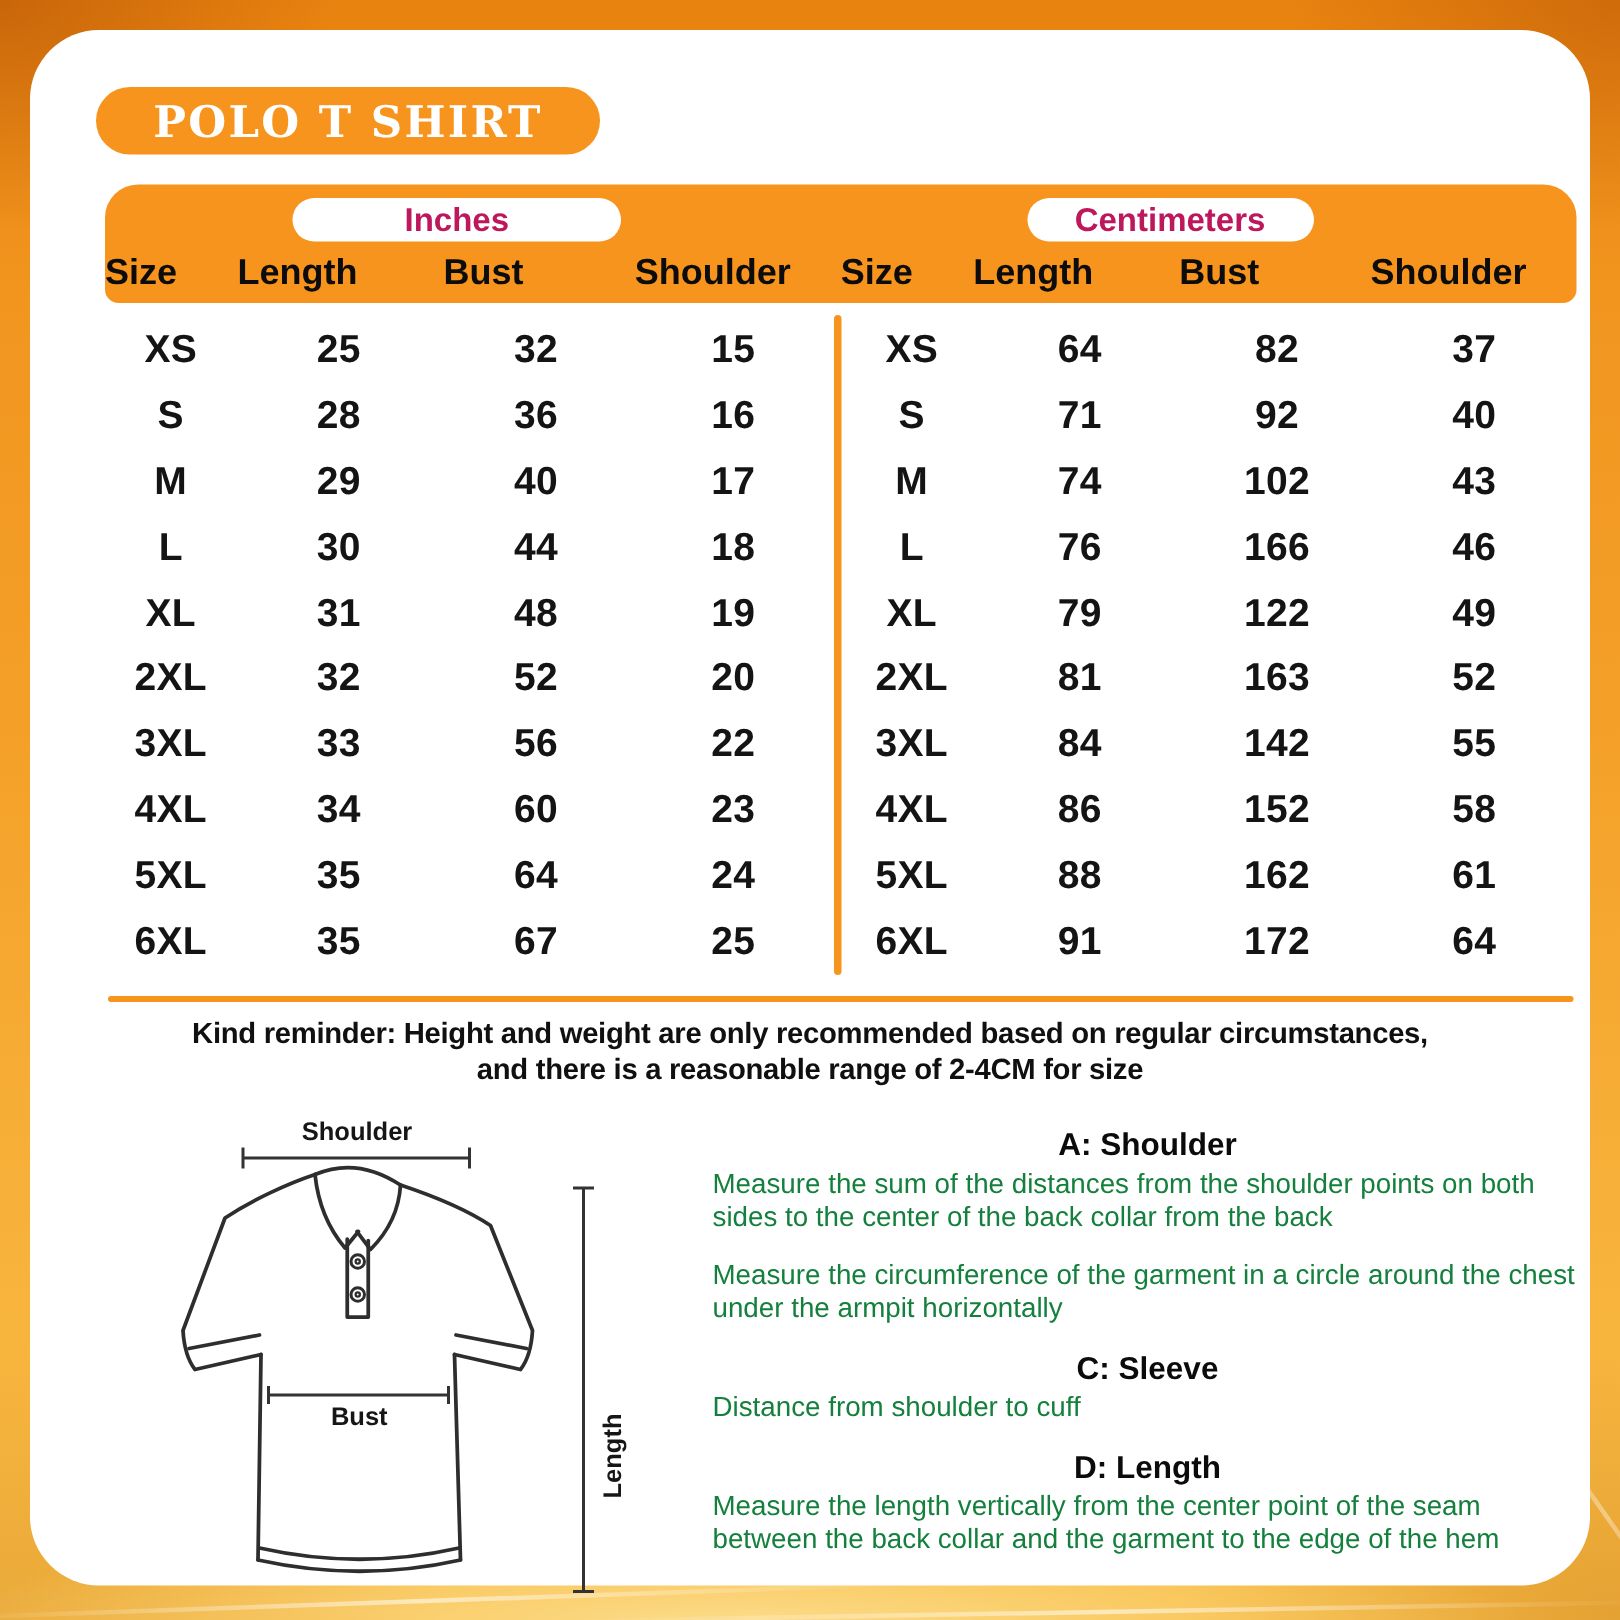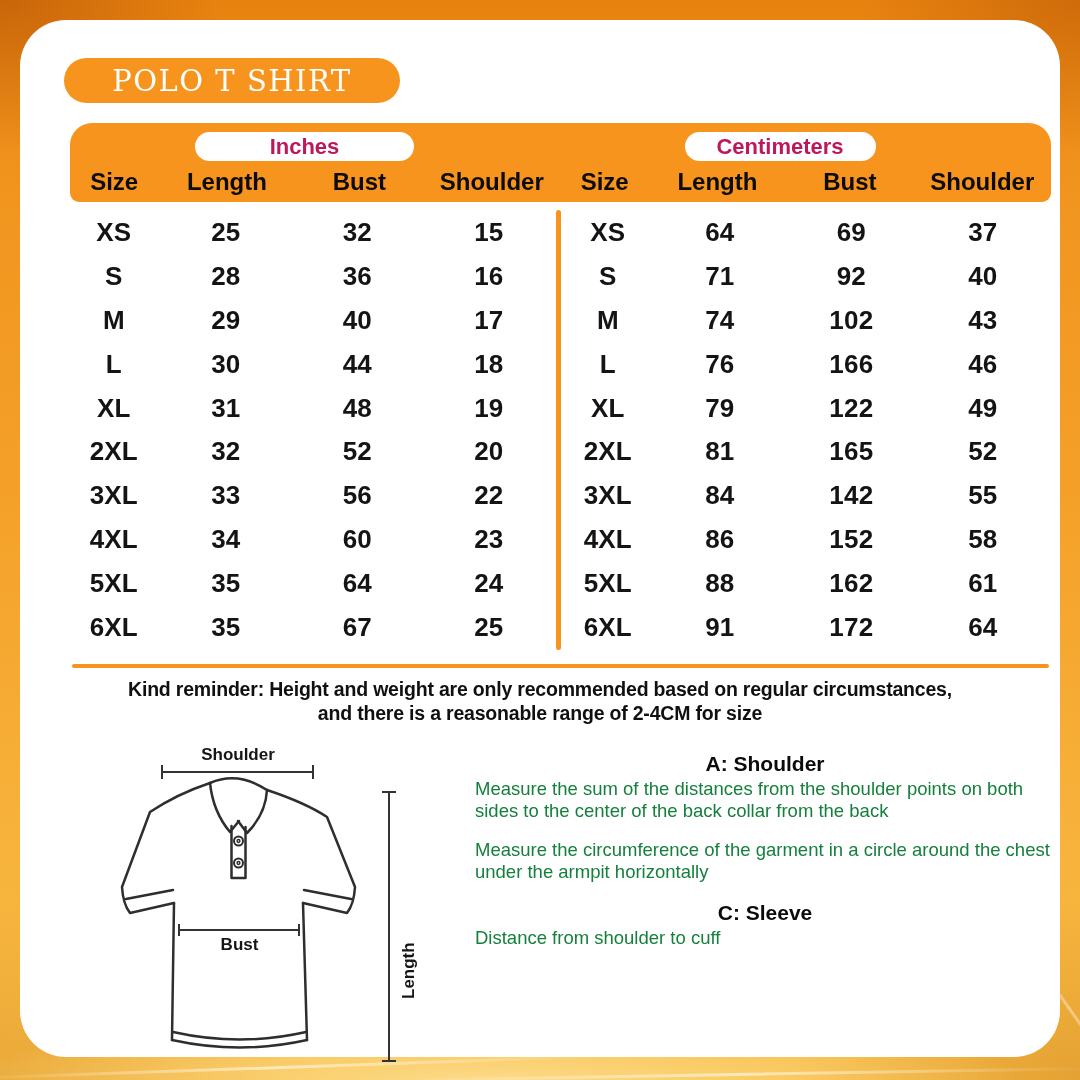--- a/index.html
+++ b/index.html
@@ -34,21 +34,21 @@
     background:#ffffff;border-radius:46px;
   }
 
   
   .title-pill{
     position:absolute;left:44px;top:38px;width:336px;height:45px;
     background:var(--accent);border-radius:23px;
     display:flex;align-items:center;justify-content:center;
   }
   .title-pill span{
-    font-family:"DejaVu Serif", serif;font-weight:normal;font-size:29px;
+    font-family:"DejaVu Serif", serif;font-weight:bold;font-size:29px;
     color:#ffffff;letter-spacing:1.5px;
   }
 
   
   .header-band{
     position:absolute;left:50px;top:103px;width:981px;height:79px;
     background:var(--accent);border-radius:22px 22px 9px 9px;
     display:flex;
   }
   .band-half{position:relative;flex:1 1 0;}
@@ -57,21 +57,21 @@
     display:flex;align-items:center;justify-content:center;
     font-weight:bold;font-size:22px;color:#be185d;
   }
   .band-half.inches .unit-pill{left:125px;width:219px;}
   .band-half.cm     .unit-pill{left:124px;width:191px;}
   .col-headers{
     position:absolute;left:0;right:0;bottom:6px;
     display:grid;grid-template-columns:18% 28% 26% 28%;
   }
   .col-headers span{
-    text-align:center;font-weight:bold;font-size:24px;color:#0c0c0c;
+    font-weight:bold;font-size:24px;color:#0c0c0c;
   }
 
   
   .tbody{
     position:absolute;top:191px;width:487px;
     display:grid;grid-template-rows:repeat(10,43.8px);
   }
   .tbody.left{left:50px;}
   .tbody.right{left:544px;}
   .trow{display:grid;grid-template-columns:18% 28% 26% 28%;align-items:center;}
@@ -218,21 +218,21 @@
         <span class="tcell">67</span>
         <span class="tcell">25</span>
       </div>
     </div>
 
   <div class="tbody right">
 
       <div class="trow">
         <span class="tcell">XS</span>
         <span class="tcell">64</span>
-        <span class="tcell">69</span>
+        <span class="tcell">82</span>
         <span class="tcell">37</span>
       </div>
 
       <div class="trow">
         <span class="tcell">S</span>
         <span class="tcell">71</span>
         <span class="tcell">92</span>
         <span class="tcell">40</span>
       </div>
 
@@ -253,21 +253,21 @@
       <div class="trow">
         <span class="tcell">XL</span>
         <span class="tcell">79</span>
         <span class="tcell">122</span>
         <span class="tcell">49</span>
       </div>
 
       <div class="trow">
         <span class="tcell">2XL</span>
         <span class="tcell">81</span>
-        <span class="tcell">165</span>
+        <span class="tcell">163</span>
         <span class="tcell">52</span>
       </div>
 
       <div class="trow">
         <span class="tcell">3XL</span>
         <span class="tcell">84</span>
         <span class="tcell">142</span>
         <span class="tcell">55</span>
       </div>
 
@@ -362,15 +362,19 @@
 
       <div class="guide-item">
         <div class="guide-body">Measure the circumference of the garment in a circle around the chest under the armpit horizontally</div>
       </div>
 
       <div class="guide-item">
         <div class="guide-heading">C: Sleeve</div>
         <div class="guide-body">Distance from shoulder to cuff</div>
       </div>
 
+      <div class="guide-item">
+        <div class="guide-heading">D: Length</div>
+        <div class="guide-body">Measure the length vertically from the center point of the seam between the back collar and the garment to the edge of the hem</div>
+      </div>
     </div>
 
 </div>
 
 </body></html>

